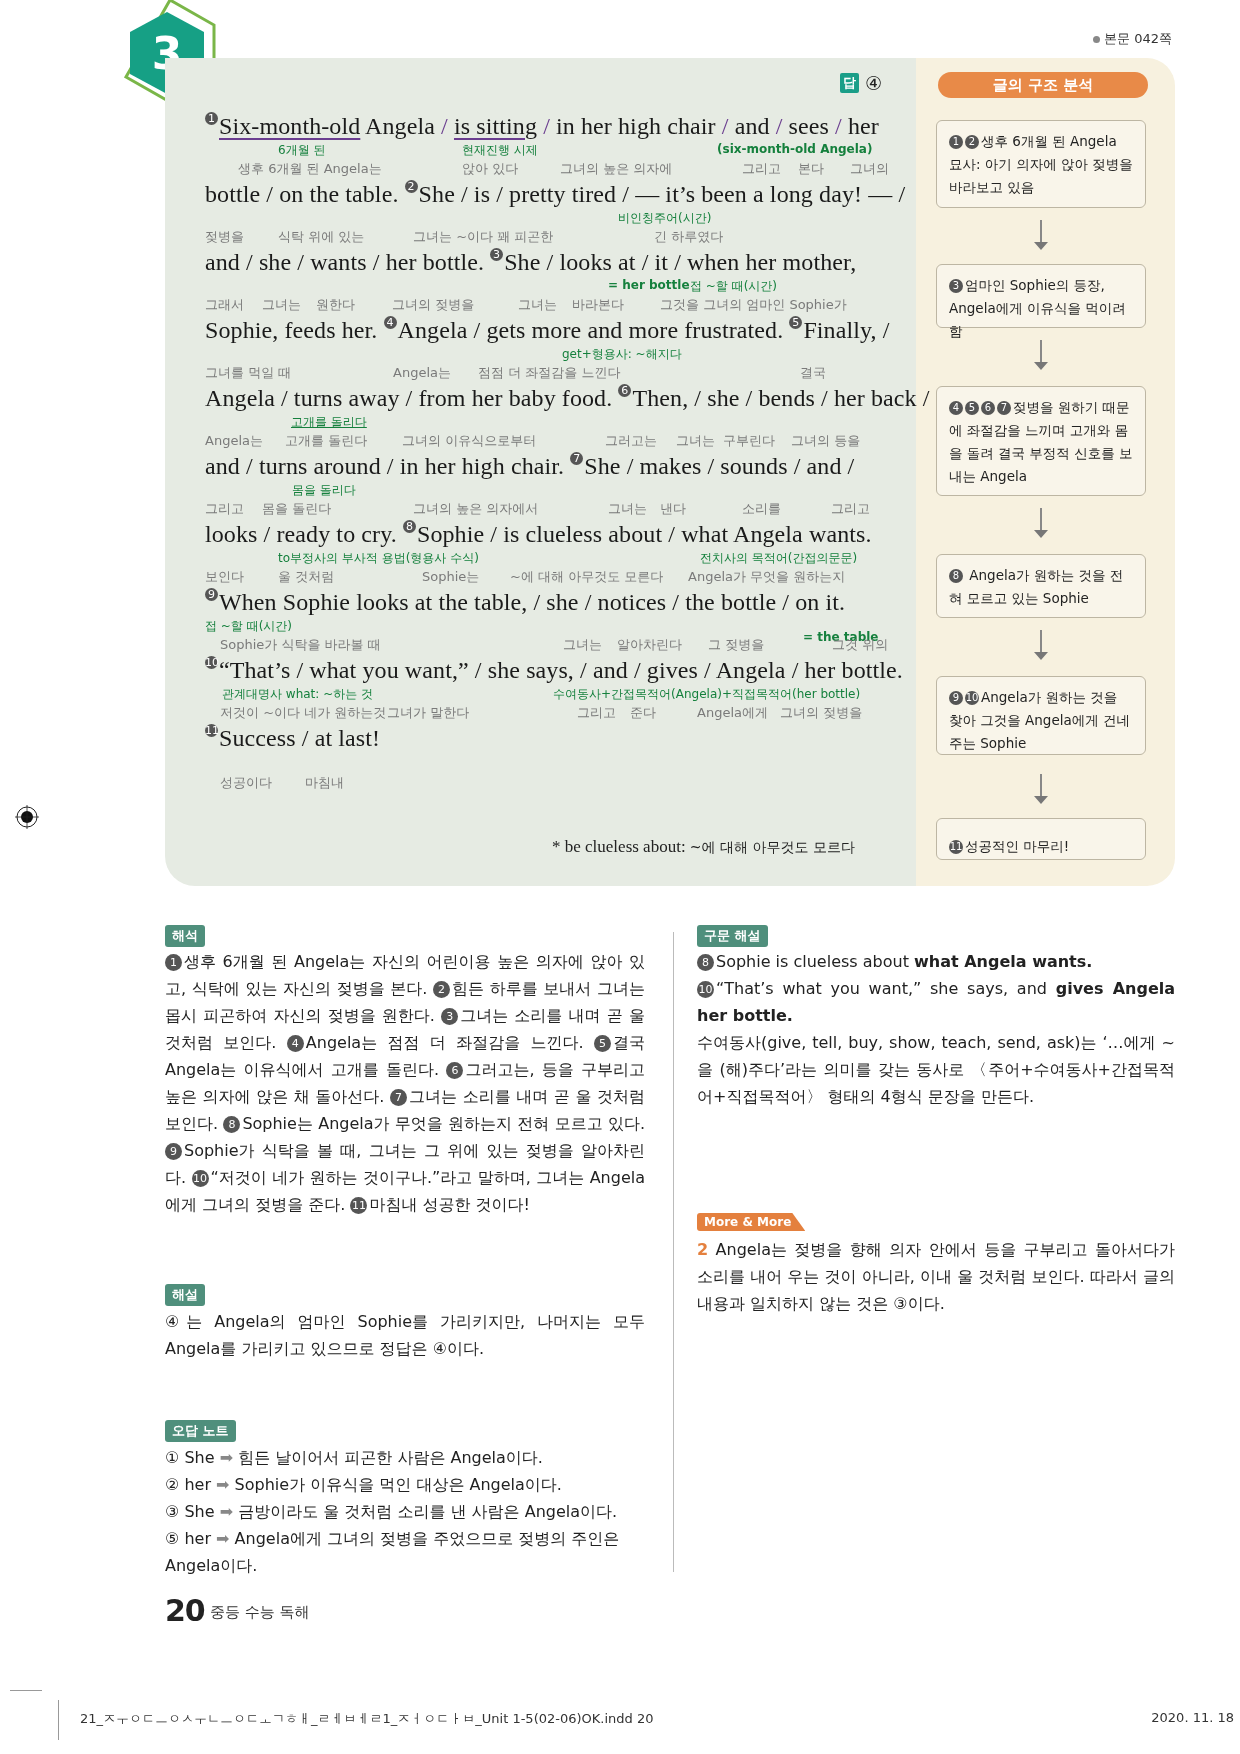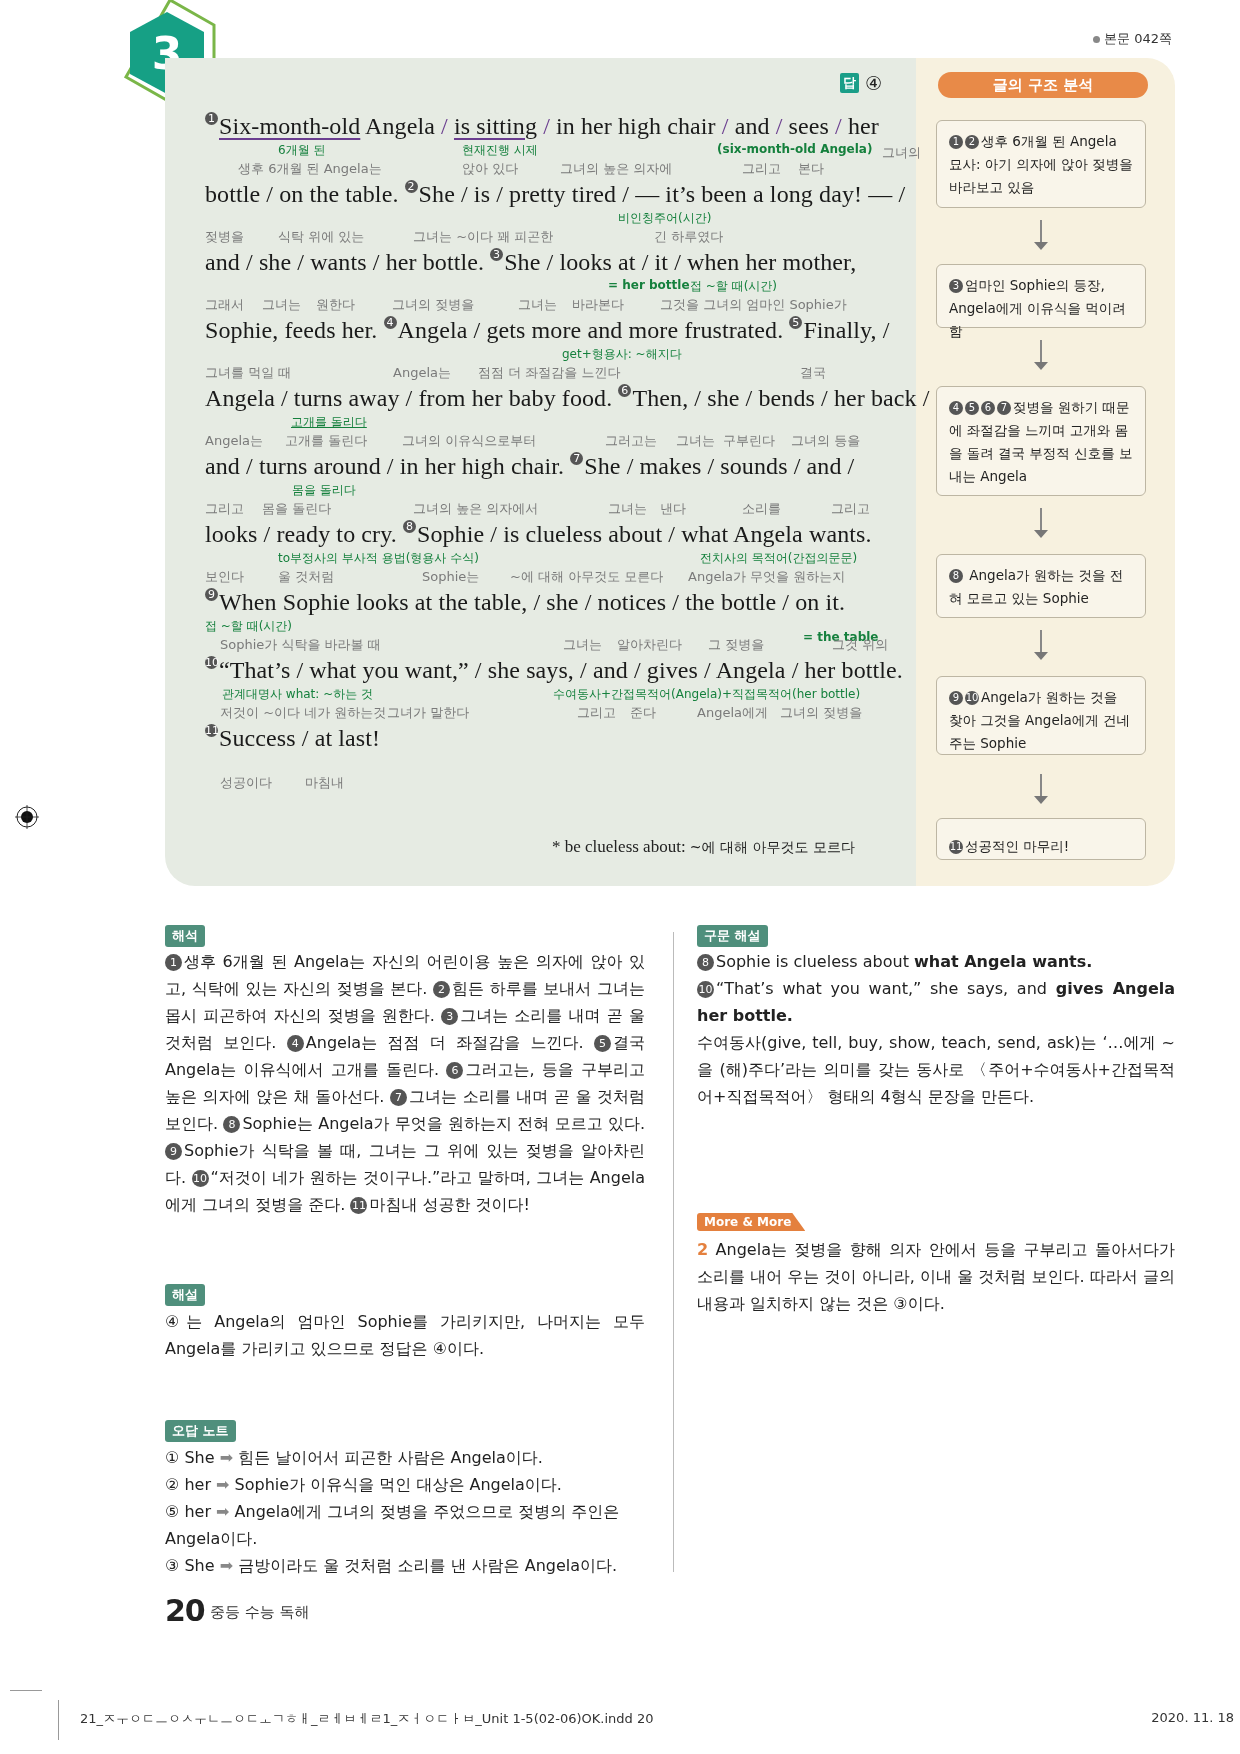--- a/index.html
+++ b/index.html
@@ -71,21 +71,21 @@
   <span class="num">1</span><span class="u">Six-month-old</span><span> Angela </span><span class="sl">/</span><span> </span><span class="u">is sitting</span><span> </span><span class="sl">/</span><span> in her high chair </span><span class="sl">/</span><span> and </span><span class="sl">/</span><span> sees </span><span class="sl">/</span><span> her</span>
 </div>
 <div class="gram" style="left:278px;top:142px;">6개월 된</div>
 <div class="gram" style="left:462px;top:142px;">현재진행 시제</div>
 <div class="gram b" style="left:717px;top:142px;">(six-month-old Angela)</div>
 <div class="gloss" style="left:238px;top:160px;">생후 6개월 된 Angela는</div>
 <div class="gloss" style="left:462px;top:160px;">앉아 있다</div>
 <div class="gloss" style="left:560px;top:160px;">그녀의 높은 의자에</div>
 <div class="gloss" style="left:742px;top:160px;">그리고</div>
 <div class="gloss" style="left:798px;top:160px;">본다</div>
-<div class="gloss" style="left:850px;top:144px;margin-left:32px;">그녀의</div>
+<div class="gloss" style="left:850px;top:160px;">그녀의</div>
 
 <div class="line" style="top:180px;">
   <span>bottle / on the table. </span><span class="num">2</span><span>She / is / pretty tired / — it’s been a long day! — /</span>
 </div>
 <div class="gram" style="left:618px;top:210px;">비인칭주어(시간)</div>
 <div class="gloss" style="left:205px;top:228px;">젖병을</div>
 <div class="gloss" style="left:278px;top:228px;">식탁 위에 있는</div>
 <div class="gloss" style="left:413px;top:228px;">그녀는 ~이다 꽤 피곤한</div>
 <div class="gloss" style="left:654px;top:228px;">긴 하루였다</div>
 
@@ -208,22 +208,22 @@
   <span class="c">1</span><span>생후 6개월 된 Angela는 자신의 어린이용 높은 의자에 앉아 있고, 식탁에 있는 자신의 젖병을 본다. </span><span class="c">2</span><span>힘든 하루를 보내서 그녀는 몹시 피곤하여 자신의 젖병을 원한다. </span><span class="c">3</span><span>그녀는 소리를 내며 곧 울 것처럼 보인다. </span><span class="c">4</span><span>Angela는 점점 더 좌절감을 느낀다. </span><span class="c">5</span><span>결국 Angela는 이유식에서 고개를 돌린다. </span><span class="c">6</span><span>그러고는, 등을 구부리고 높은 의자에 앉은 채 돌아선다. </span><span class="c">7</span><span>그녀는 소리를 내며 곧 울 것처럼 보인다. </span><span class="c">8</span><span>Sophie는 Angela가 무엇을 원하는지 전혀 모르고 있다. </span><span class="c">9</span><span>Sophie가 식탁을 볼 때, 그녀는 그 위에 있는 젖병을 알아차린다. </span><span class="c">10</span><span>“저것이 네가 원하는 것이구나.”라고 말하며, 그녀는 Angela에게 그녀의 젖병을 준다. </span><span class="c">11</span><span>마침내 성공한 것이다!</span>
 </div>
 
 <div class="tag-green" style="left:165px;top:1284px;">해설</div>
 <div class="para" style="left:165px;top:1308px;width:480px;">④는 Angela의 엄마인 Sophie를 가리키지만, 나머지는 모두 Angela를 가리키고 있으므로 정답은 ④이다.</div>
 
 <div class="tag-green" style="left:165px;top:1420px;">오답 노트</div>
 <div class="para" style="left:165px;top:1444px;width:480px;text-align:left;">
   <div><span>①</span> <span>She</span> <span style="color:#888;">➡</span> <span>힘든 날이어서 피곤한 사람은 Angela이다.</span></div>
   <div><span>②</span> <span>her</span> <span style="color:#888;">➡</span> <span>Sophie가 이유식을 먹인 대상은 Angela이다.</span></div>
+  <div><span>③</span> <span>She</span> <span style="color:#888;">➡</span> <span>금방이라도 울 것처럼 소리를 낸 사람은 Angela이다.</span></div>
   <div><span>⑤</span> <span>her</span> <span style="color:#888;">➡</span> <span>Angela에게 그녀의 젖병을 주었으므로 젖병의 주인은 Angela이다.</span></div>
-  <div><span>③</span> <span>She</span> <span style="color:#888;">➡</span> <span>금방이라도 울 것처럼 소리를 낸 사람은 Angela이다.</span></div>
 </div>
 
 <div class="abs divider"></div>
 
 <div class="tag-green" style="left:697px;top:925px;">구문 해설</div>
 <div class="para" style="left:697px;top:948px;width:478px;">
   <div><span class="c">8</span><span>Sophie is clueless about </span><b>what Angela wants.</b></div>
   <div><span class="c">10</span><span>“That’s what you want,” she says, and </span><b>gives Angela her bottle.</b></div>
   <div>수여동사(give, tell, buy, show, teach, send, ask)는 ‘…에게 ~을 (해)주다’라는 의미를 갖는 동사로 〈주어+수여동사+간접목적어+직접목적어〉 형태의 4형식 문장을 만든다.</div>
 </div>

